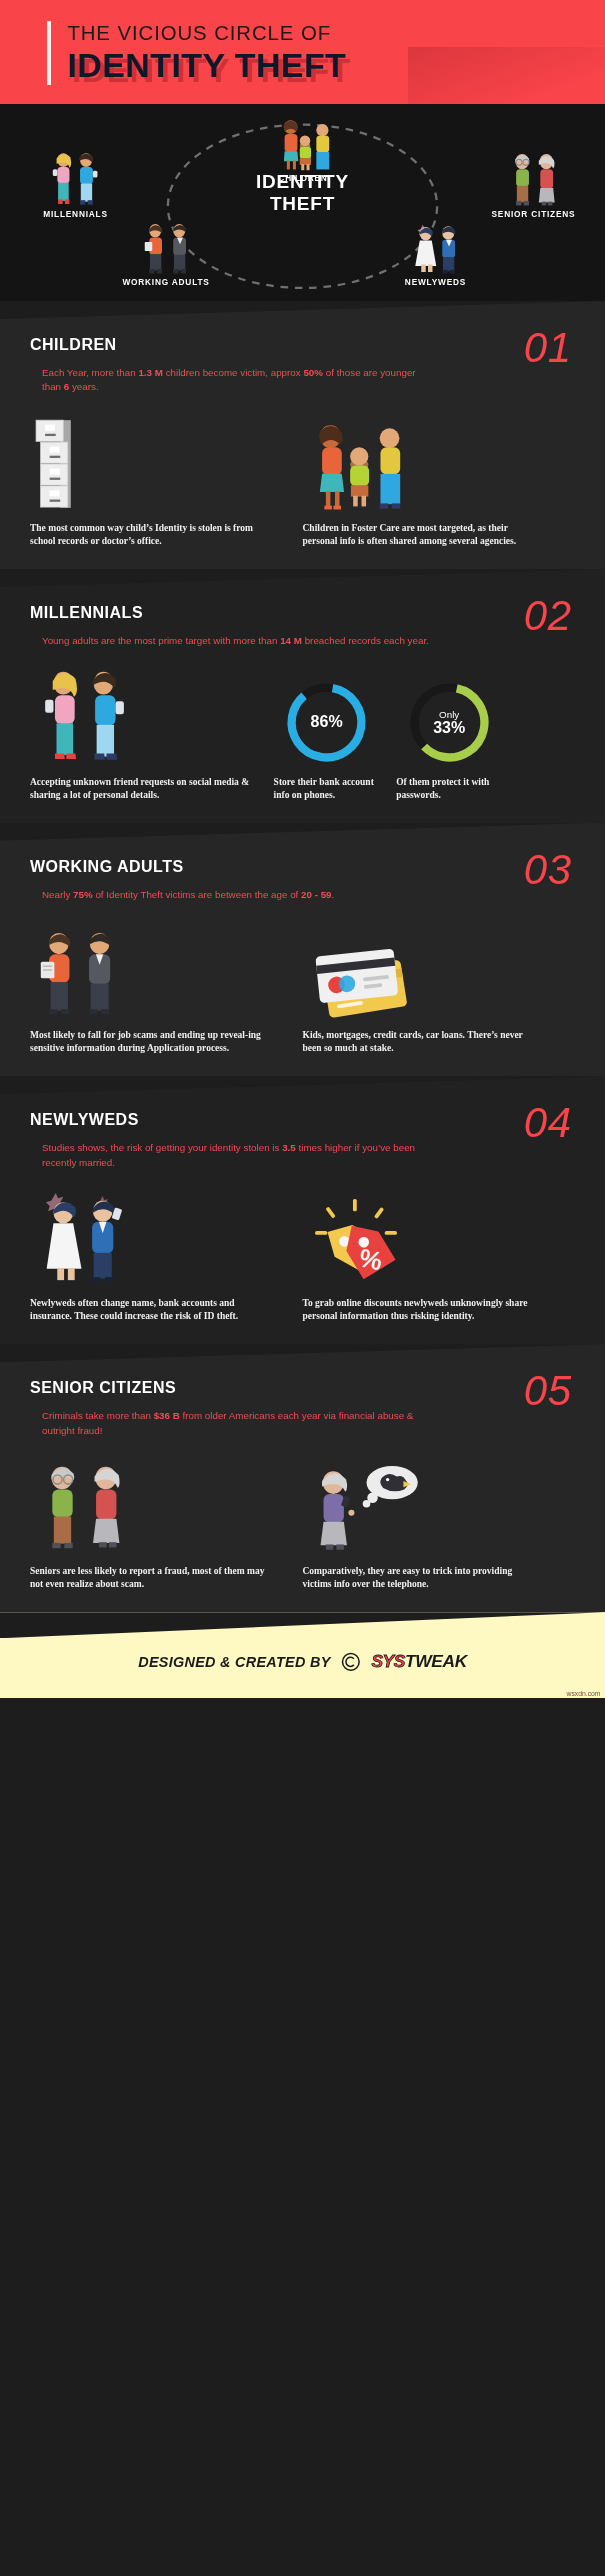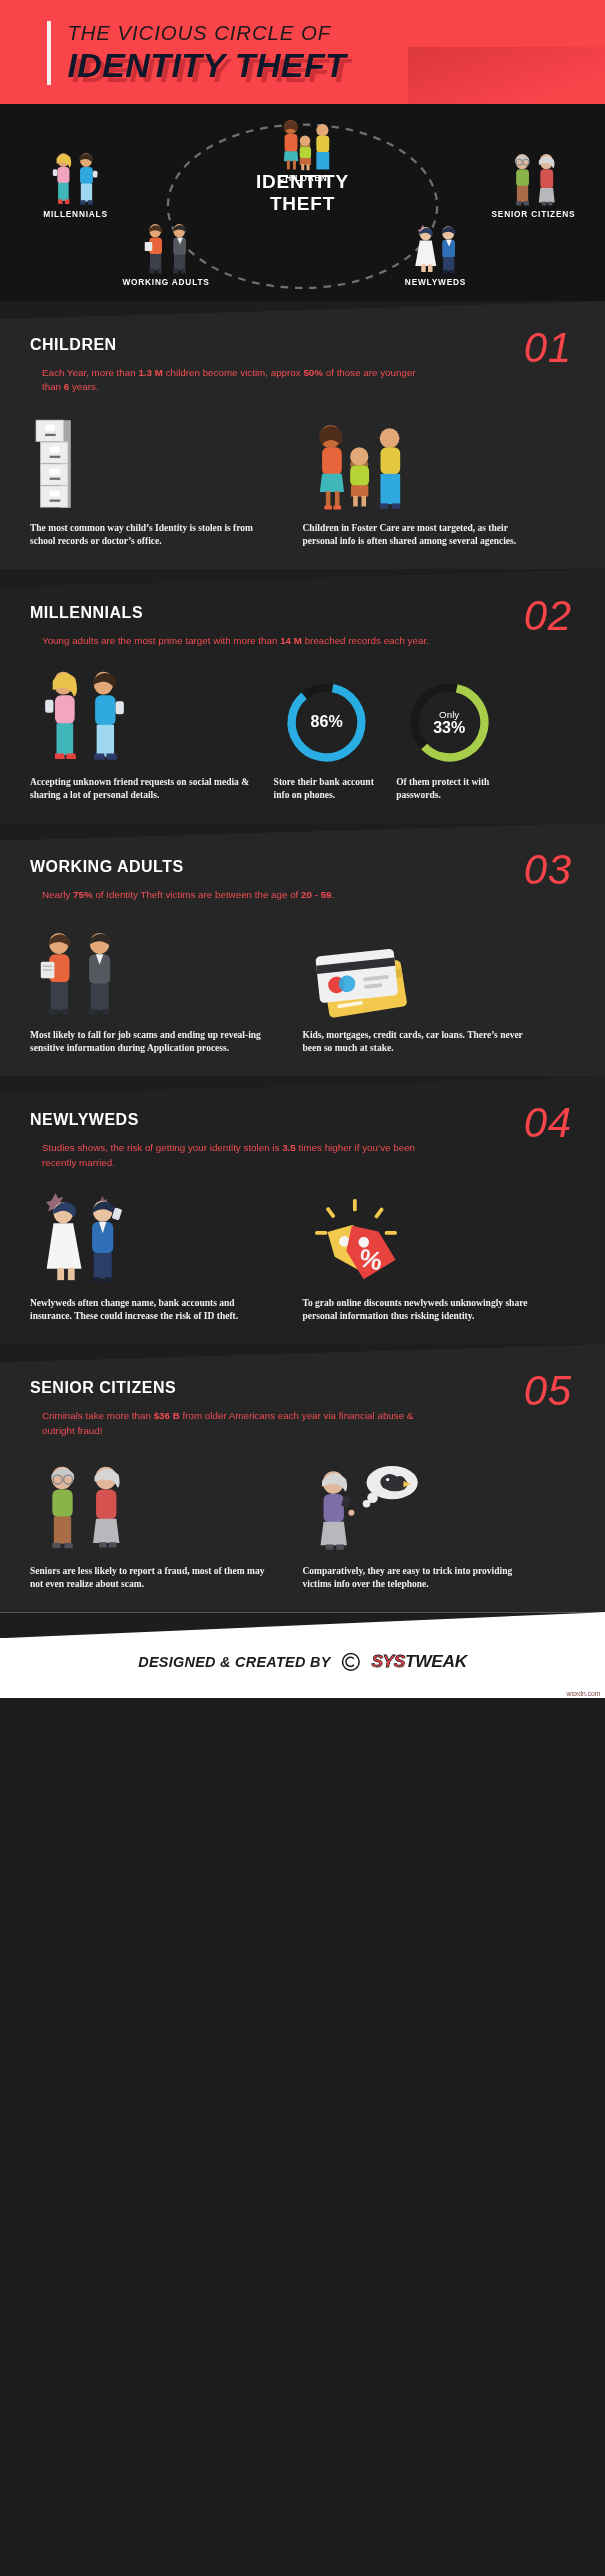--- a/index.html
+++ b/index.html
@@ -14,21 +14,21 @@
   
   .header{
     position:relative;
     background:#f9444a;
     height:104px;
     overflow:hidden;
   }
   .header-inner{
     position:absolute;
     left:47px;top:19.7px;
-    display:flex;align-items:flex-end;font-style:italic;
+    display:flex;align-items:flex-end;
   }
   .header-bar{
     width:3.8px;height:64px;background:#f5f0ec;margin-right:16.6px;margin-top:1.5px;flex:none;
   }
   .header-text{display:block;}
   .h-line1{
     font-size:20.4px;
     letter-spacing:0.9px;
     color:#1b1b1b;
     font-weight:400;
@@ -142,21 +142,21 @@
   .donut .val{
     position:absolute;left:0;right:0;top:0;bottom:0;
     display:flex;flex-direction:column;align-items:center;justify-content:center;
     font-size:16px;font-weight:bold;color:#ffffff;line-height:16.6px;
   }
   .donut .val .pre{font-size:9.8px;font-weight:normal;line-height:11.4px;}
 
   
   .footer{
     position:relative;
-    background:#ffffff;
+    background:#fef9c3;
     height:86px;
     overflow:hidden;
   }
   .footer-slant{
     position:absolute;left:0;top:0;width:605px;height:26px;background:#1d1d1d;
     clip-path:polygon(0 0,605px 0,605px 0,0 26px);
   }
   .footer-inner{
     position:absolute;left:0;right:0;top:39px;
     display:flex;align-items:center;justify-content:center;gap:10.6px;

